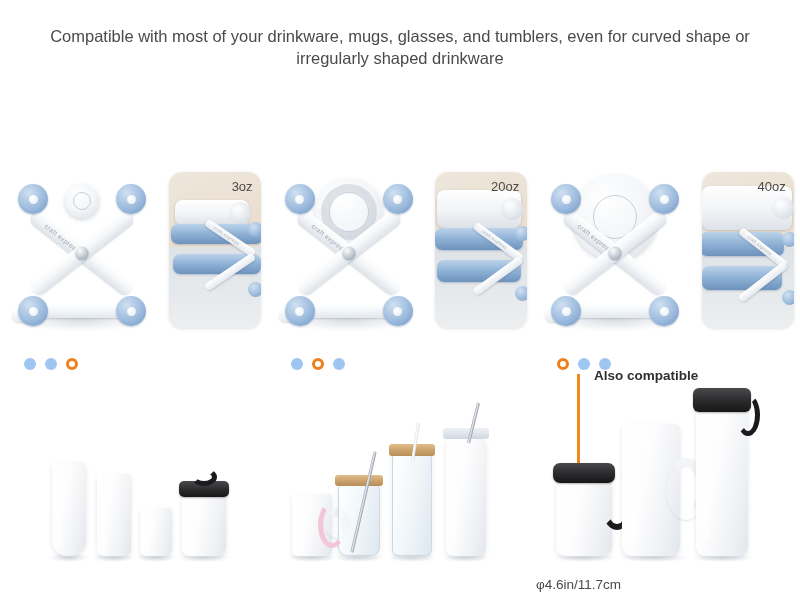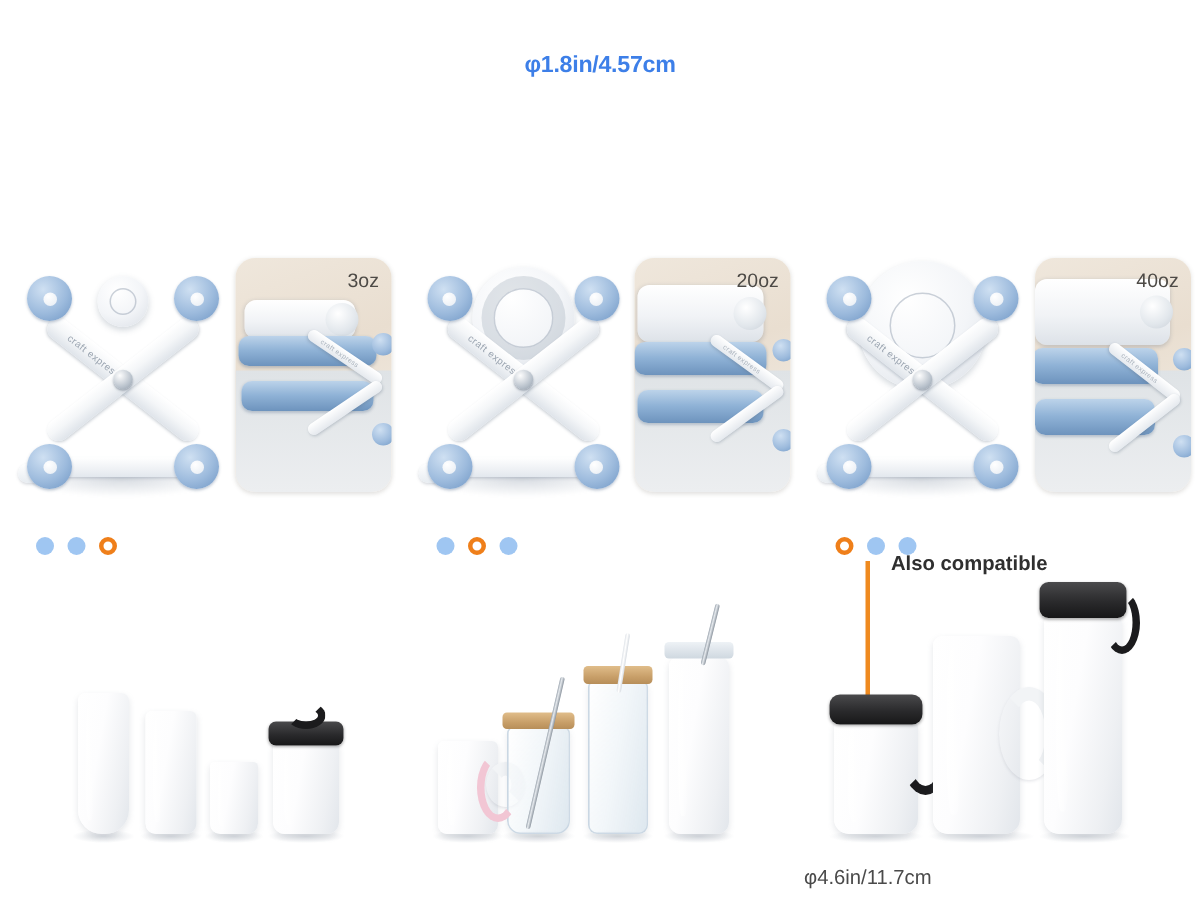--- a/index.html
+++ b/index.html
@@ -110,21 +110,21 @@
 
   
   .dots{ position:absolute; left:24px; bottom:-2px; display:flex; gap:9px; }
   .dot{ width:12px; height:12px; border-radius:50%; background:#9fc6f2; }
   .dot.active{
     background:#ffffff; border:3.5px solid #ef7f1a;
   }
 
   
   .inset{
-    position:absolute; right:6px; top:4px; width:104px; height:156px;
+    position:absolute; right:6px; top:4px; width:92px; height:156px;
     border-radius:13px; overflow:hidden;
     background:linear-gradient(160deg,#efe7dc 0%,#e9ded0 42%,#f6f1ea 100%);
     box-shadow:0 1px 3px rgba(120,115,105,.22);
   }
   .inset .oz{
     position:absolute; right:8px; top:7px; z-index:6;
     font-size:13px; color:#4d4a46; font-weight:400;
   }
   .inset .floor{
     position:absolute; left:0; bottom:0; width:100%; height:52%;
@@ -232,22 +232,22 @@
     border-radius:50%; border:2.5px solid #ef8a1f; background:#ffffff;
   }
   .measure{
     position:absolute; left:4px; bottom:8px; font-size:13.5px; color:#4a4a4a;
   }
 </style>
 </head>
 <body>
 
 <div class="header">
+  <div class="subtitle">Compatible with most of your drinkware, mugs, glasses, and tumblers, even for curved shape or irregularly shaped drinkware</div>
   <div class="blue-note">
-    <span class="dia">φ1.8in/4.57cm</span>
   </div>
 </div>
 
 <div class="level-row">
 
   <div class="level-group">
     <div class="cradle-stage">
       <div class="cradle-shadow"></div>
       <div class="cradle">
         <div class="vessel v1">

